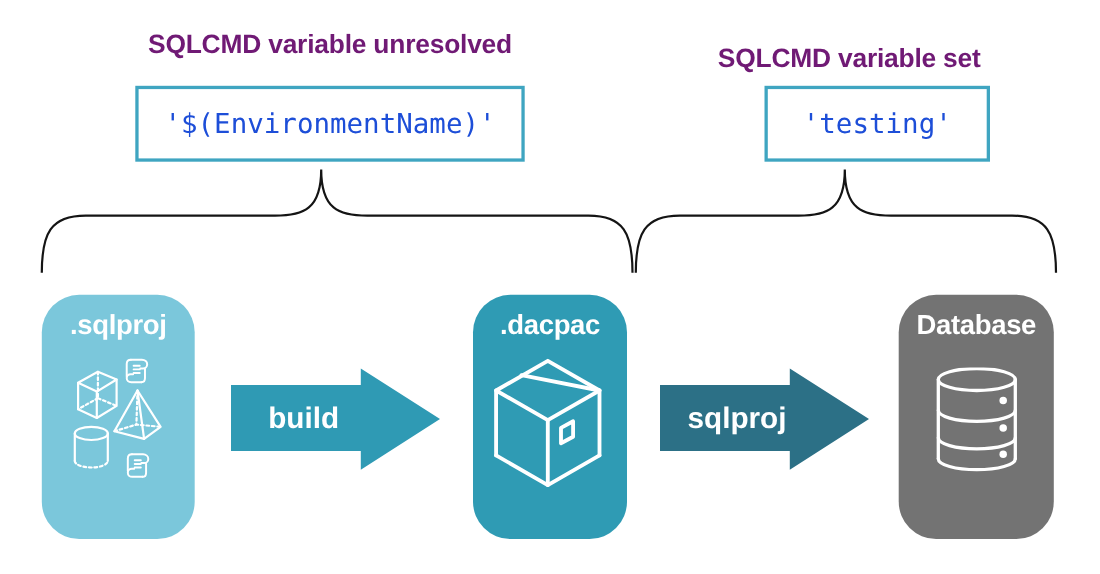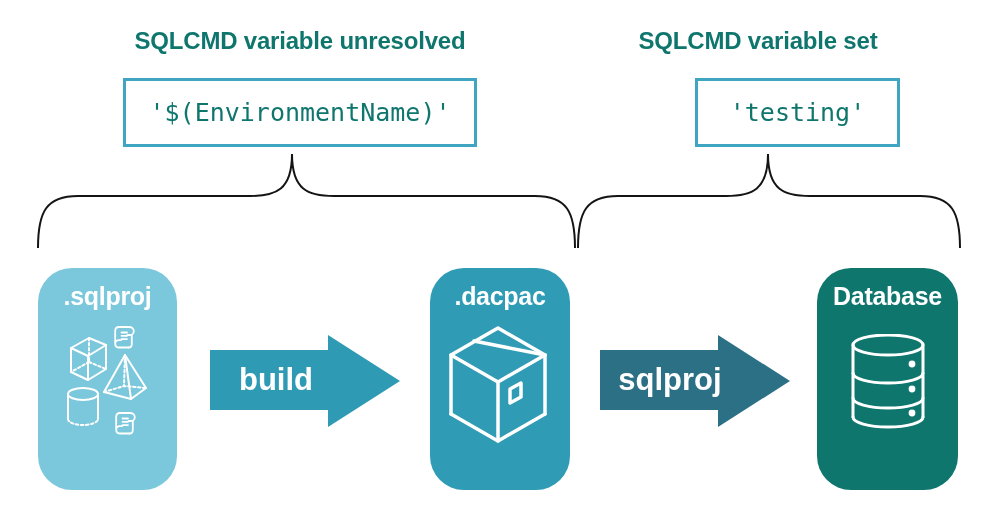--- a/index.html
+++ b/index.html
@@ -2,52 +2,52 @@
 <html><head>
 <meta charset="utf-8">
 <style>
   html,body{margin:0;padding:0;background:#ffffff;}
   #canvas{
     position:relative;width:1000px;height:522px;background:#ffffff;overflow:hidden;
     font-family:"Liberation Sans", sans-serif;
   }
   .heading{
     position:absolute;top:27px;text-align:center;
-    font-size:24px;font-weight:700;color:#0f766e;letter-spacing:-0.2px;
+    font-size:24px;font-weight:700;color:#701a75;letter-spacing:-0.2px;
   }
   #heading-left{left:100px;width:400px;}
-  #heading-right{left:558px;width:400px;}
+  #heading-right{left:572px;width:400px;margin-top:13px;}
   .code-box{
     position:absolute;top:78px;height:69px;box-sizing:border-box;
     border:3px solid #3FA5C1;background:#ffffff;
     display:flex;align-items:center;justify-content:center;
   }
   #code-box-left{left:123px;width:354px;}
   #code-box-right{left:695px;width:205px;}
   .code-text{
     font-family:"DejaVu Sans Mono", monospace;
-    font-size:25px;color:#0f766e;white-space:pre;
+    font-size:25px;color:#1d4ed8;white-space:pre;
   }
   #braces{position:absolute;left:0;top:0;}
   .node{
     position:absolute;top:268px;height:222px;border-radius:34px;
   }
   #node-sqlproj{left:38px;width:139px;background:#7BC7DB;}
   #node-dacpac{left:430px;width:140px;background:#2F9BB4;}
-  #node-database{left:817px;width:141px;background:#0f766e;}
+  #node-database{left:817px;width:141px;background:#737373;}
   .node-label{
     position:absolute;left:0;top:14px;width:100%;text-align:center;
     color:#ffffff;font-size:25px;font-weight:700;letter-spacing:-0.3px;
   }
   .node-icon{position:absolute;}
   .arrow{position:absolute;left:0;top:0;}
   .arrow-label{
     position:absolute;top:350px;height:60px;
     display:flex;align-items:center;justify-content:center;
-    color:#ffffff;font-size:31px;font-weight:700;
+    color:#ffffff;font-size:27px;font-weight:700;
   }
   #arrow-label-build{left:210px;width:132px;}
   #arrow-label-deploy{left:598px;width:144px;}
 </style>
 </head>
 <body>
 
 <div id="canvas">
 
   <div id="heading-left" class="heading">SQLCMD variable unresolved</div>

